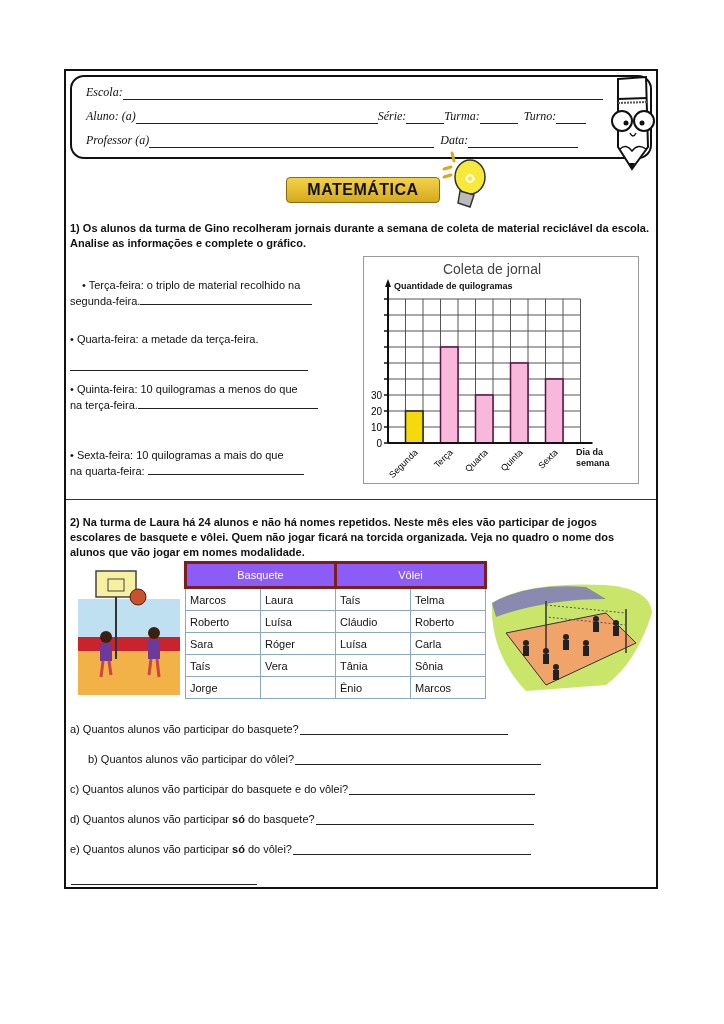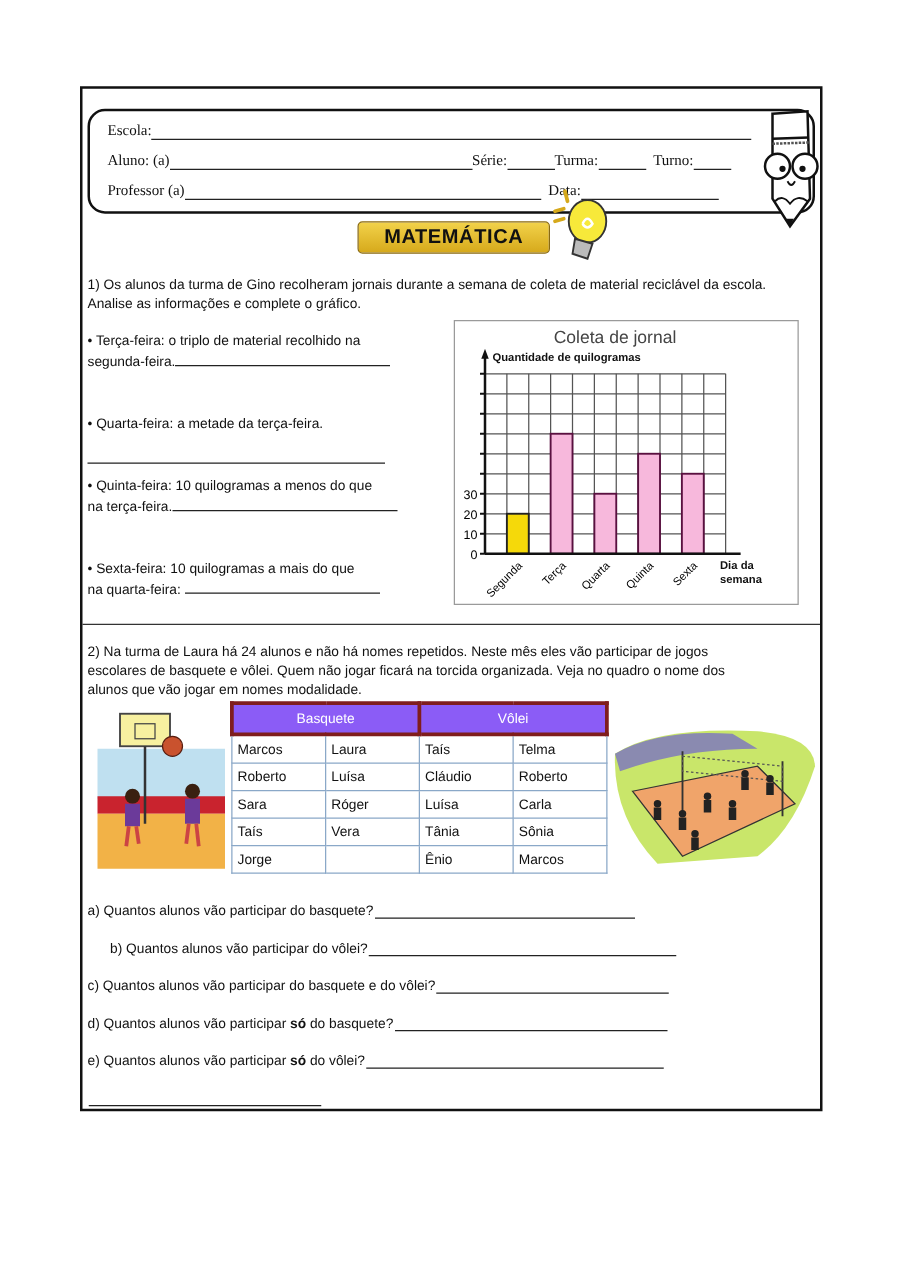--- a/index.html
+++ b/index.html
@@ -1,25 +1,25 @@
 <!DOCTYPE html>
 <html><head>
 <meta charset="utf-8">
 <style>
   html,body{margin:0;padding:0;background:#fff;}
   body{width:724px;height:1024px;position:relative;font-family:"Liberation Sans",sans-serif;color:#111;}
   .page{position:absolute;left:64px;top:69px;width:594px;height:820px;border:2px solid #111;box-sizing:border-box;}
-  .header-box{position:absolute;left:4px;top:16px;width:582px;height:84px;border:2.5px solid #111;border-radius:14px;box-sizing:border-box;font-family:"Liberation Serif",serif;font-size:12px;}
+  .header-box{position:absolute;left:4px;top:4px;width:582px;height:84px;border:2.5px solid #111;border-radius:14px;box-sizing:border-box;font-family:"Liberation Serif",serif;font-size:12px;font-style:italic;}
   .hrow{position:absolute;left:14px;display:flex;align-items:flex-end;white-space:nowrap;}
   .hline{border-bottom:1px solid #222;display:inline-block;height:12px;}
   .pencil{position:absolute;right:-6px;top:-4px;}
   .title-wrap{position:absolute;left:220px;top:78px;}
   .title-badge{position:absolute;left:0;top:28px;width:152px;height:24px;background:linear-gradient(#f2d24a,#d6a91b);border:1.5px solid #8a6a10;border-radius:4px;display:flex;align-items:center;justify-content:center;font-weight:bold;font-size:16px;letter-spacing:0.5px;color:#111;}
   .bulb{position:absolute;left:152px;top:0;}
-  .q-text{position:absolute;font-size:11px;line-height:15px;}
+  .q-text{position:absolute;font-size:11px;line-height:15px;font-weight:bold;}
   .bullet-block{position:absolute;left:4px;font-size:11px;line-height:16px;}
   .blank{display:inline-block;border-bottom:1px solid #222;height:11px;vertical-align:baseline;}
   .chart-box{position:absolute;left:297px;top:185px;width:276px;height:228px;border:1.5px solid #9a9a9a;box-sizing:border-box;background:#fff;}
   .divider{position:absolute;left:0;top:428px;width:590px;border-top:1px solid #333;}
   table.sports{position:absolute;left:118px;top:490px;border-collapse:collapse;font-size:11px;}
   table.sports th{background:#8b5cf6;color:#fff;font-weight:normal;height:20px;border:3px solid #7f1d1d;}
   table.sports td{border:1px solid #8aa8c8;height:21px;padding:0 4px;width:66px;background:#fff;}
   .answer{position:absolute;left:4px;font-size:11px;white-space:nowrap;display:flex;align-items:flex-end;}
   .answer .blank{margin-left:1px;}
 </style>
@@ -70,21 +70,21 @@
       <line x1="6" y1="28" x2="13" y2="26" stroke="#d6a91b" stroke-width="3" stroke-linecap="round"></line>
       <line x1="14" y1="4" x2="16" y2="12" stroke="#d6a91b" stroke-width="3" stroke-linecap="round"></line>
       <ellipse cx="32" cy="28" rx="15" ry="17" fill="#f7e93a" stroke="#333" stroke-width="1.5"></ellipse>
       <path d="M28 30 q4 -8 8 0 q-4 6 -8 0" fill="none" stroke="#fff" stroke-width="2"></path>
       <path d="M22 42 L20 54 L32 58 L36 46 Z" fill="#bbb" stroke="#333" stroke-width="1.5"></path>
     </svg>
   </div>
 
   <div class="q-text" style="left:4px;top:150px;width:580px;">1) Os alunos da turma de Gino recolheram jornais durante a semana de coleta de material reciclável da escola. Analise as informações e complete o gráfico.</div>
 
-  <div class="bullet-block" style="top:194px;">
+  <div class="bullet-block" style="top:206px;text-align:center;">
     <div>• Terça-feira: o triplo de material recolhido na</div>
     <div><span>segunda-feira.</span><span class="blank" style="width:172px;"></span></div>
   </div>
   <div class="bullet-block" style="top:260px;">
     <div>• Quarta-feira: a metade da terça-feira.</div>
     <div style="margin-top:12px;"><span class="blank" style="width:238px;"></span></div>
   </div>
   <div class="bullet-block" style="top:310px;">
     <div>• Quinta-feira: 10 quilogramas a menos do que</div>
     <div><span>na terça-feira.</span><span class="blank" style="width:180px;"></span></div>

